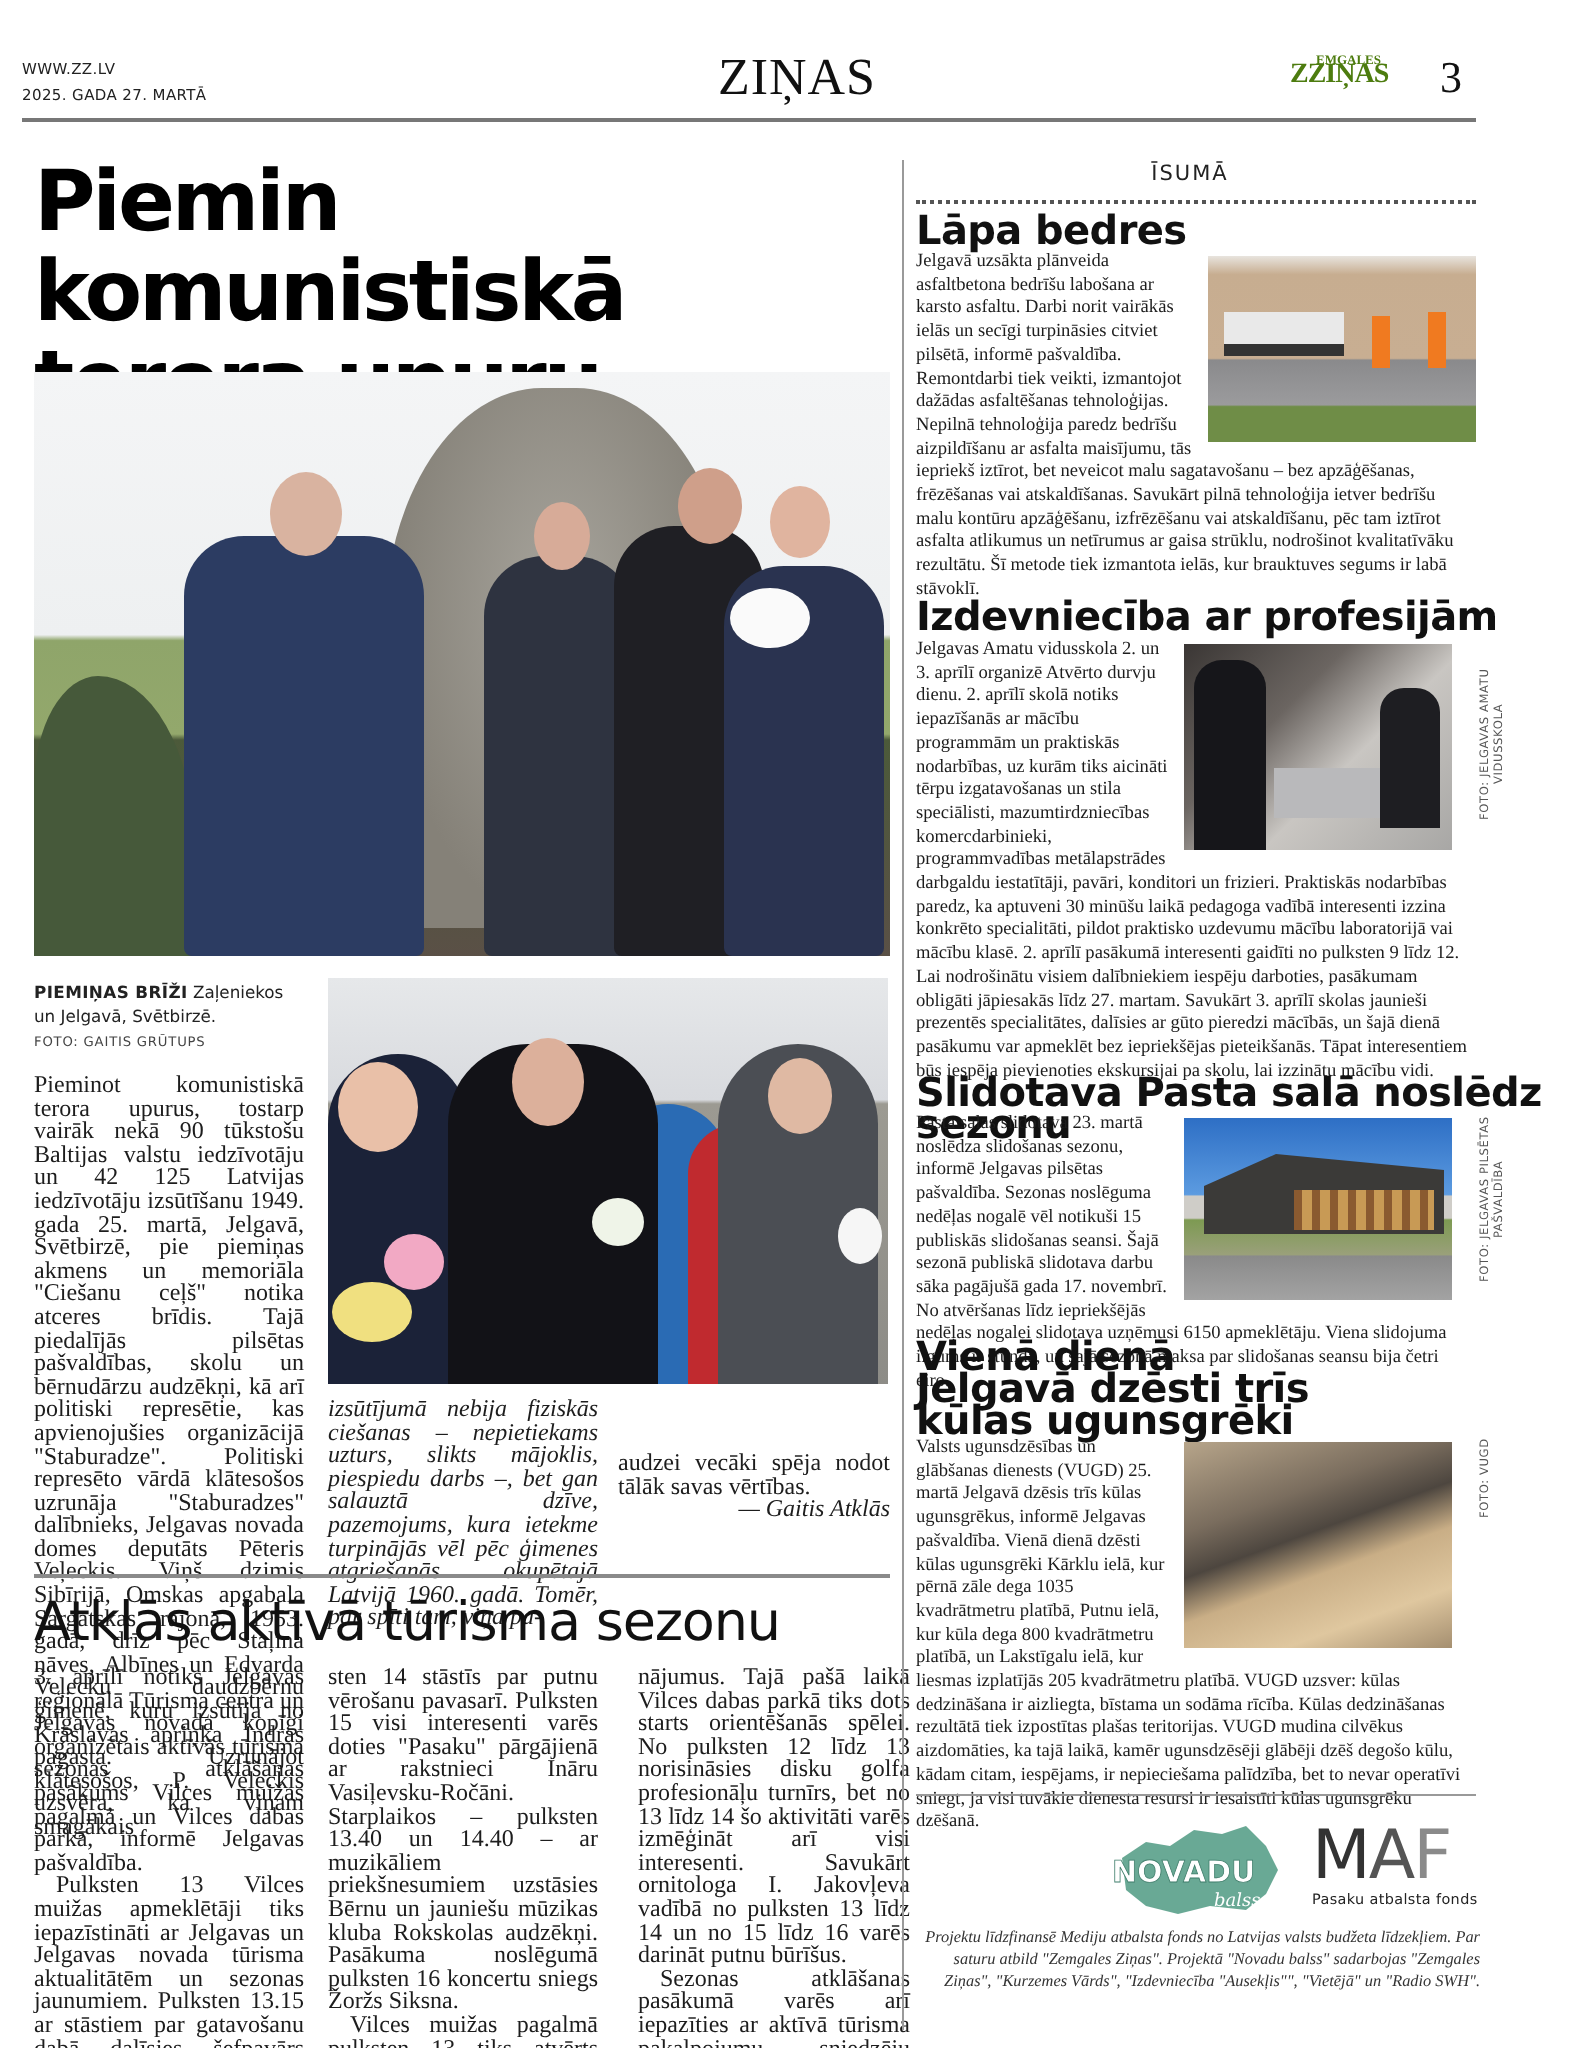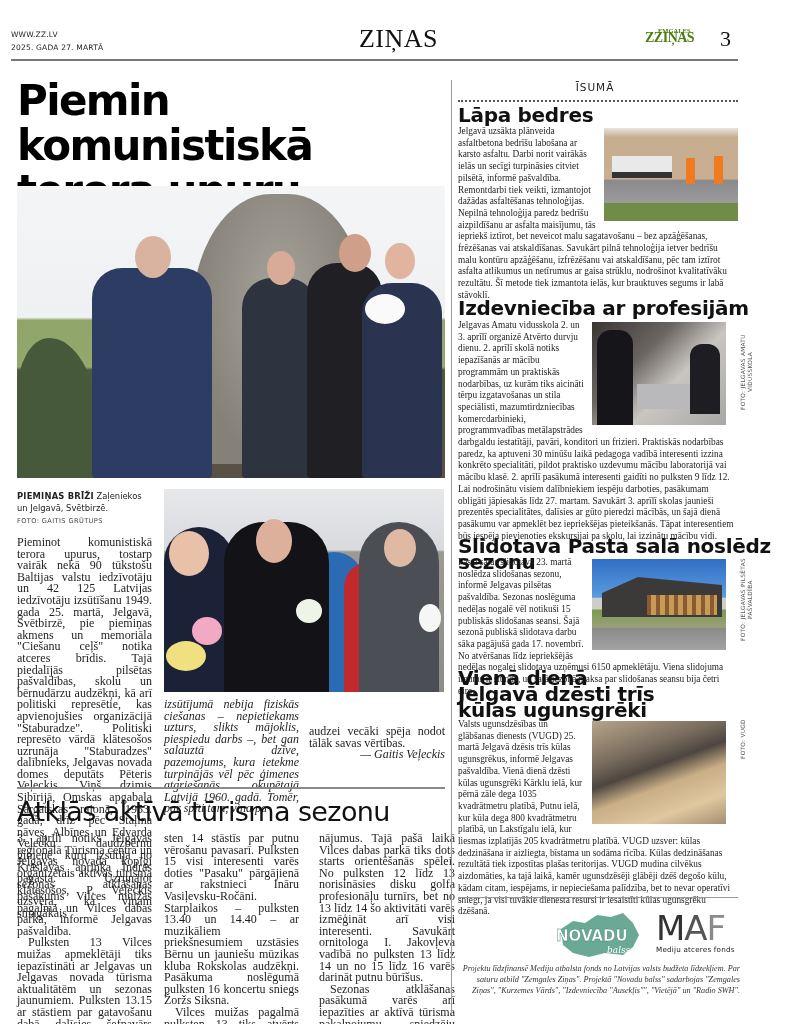--- a/index.html
+++ b/index.html
@@ -150,21 +150,21 @@
 </div>
 
 <div class="body" style="left:17px; top:537px; width:135px;">
   <p>Pieminot komunistiskā terora upurus, tostarp vairāk nekā 90 tūkstošu Baltijas valstu iedzīvotāju un 42 125 Latvijas iedzīvotāju izsūtīšanu 1949. gada 25. martā, Jelgavā, Svētbirzē, pie piemiņas akmens un memoriāla "Ciešanu ceļš" notika atceres brīdis. Tajā piedalījās pilsētas pašvaldības, skolu un bērnudārzu audzēkņi, kā arī politiski represētie, kas apvienojušies organizācijā "Staburadze". Politiski represēto vārdā klātesošos uzrunāja "Staburadzes" dalībnieks, Jelgavas novada domes deputāts Pēteris Veļeckis. Viņš dzimis Sibīrijā, Omskas apgabala Sargatskas rajonā, 1953. gadā, drīz pēc Staļina nāves, Albīnes un Edvarda Veļecku daudzbērnu ģimenē, kuru izsūtīja no Krāslavas apriņķa Indras pagasta. Uzrunājot klātesošos, P. Veļeckis uzsvēra, ka viņam smagākais</p>
 </div>
 <div class="body" style="left:164px; top:699px; width:135px;font-style:italic;">
   <p>izsūtījumā nebija fiziskās ciešanas – nepietiekams uzturs, slikts mājoklis, piespiedu darbs –, bet gan salauztā dzīve, pazemojums, kura ietekme turpinājās vēl pēc ģimenes atgriešanās okupētajā Latvijā 1960. gadā. Tomēr, par spīti tam, viņa pa-</p>
 </div>
 <div class="body" style="left:309px; top:699px; width:136px;margin-top:27px;">
   <p>audzei vecāki spēja nodot tālāk savas vērtības.</p>
-  <span class="sig">— Gaitis Veļeckis</span>
+  <span class="sig">— Gaitis Atklās</span>
 </div>
 
 <div class="rule-h" style="left:17px; top:787px; width:428px;"></div>
 
 <h2 class="sec-title">Atklās aktīvā tūrisma sezonu</h2>
 <div class="body" style="left:17px; top:833px; width:135px;">
   <p>3. aprīlī notiks Jelgavas reģionālā Tūrisma centra un Jelgavas novada kopīgi organizētais aktīvās tūrisma sezonas atklāšanas pasākums Vilces muižas pagalmā un Vilces dabas parkā, informē Jelgavas pašvaldība.</p>
   <p>Pulksten 13 Vilces muižas apmeklētāji tiks iepazīstināti ar Jelgavas un Jelgavas novada tūrisma aktualitātēm un sezonas jaunumiem. Pulksten 13.15 ar stāstiem par gatavošanu dabā dalīsies šefpavārs Renārs Purmalis, savukārt ornitologs Imants Jakovļevs pulk-</p>
 </div>
 <div class="body" style="left:164px; top:833px; width:135px;">
@@ -232,15 +232,15 @@
 
 <div class="novadu">
   <svg width="92" height="52" viewBox="0 0 92 52">
     <path d="M8 20 L20 12 L32 14 L44 6 L58 8 L70 4 L80 14 L86 26 L80 38 L70 46 L52 44 L36 48 L20 44 L10 36 Z" fill="#4f9a83" opacity="0.85"></path>
     <text x="3" y="32" font-family="DejaVu Sans, sans-serif" font-weight="bold" font-size="15" fill="#fff" stroke="#3f7e6b" stroke-width="0.4">NOVADU</text>
     <text x="54" y="44" font-family="DejaVu Serif, serif" font-style="italic" font-size="9" fill="#fff">balss</text>
   </svg>
 </div>
 <div class="maf">
   <div class="big"><span class="m">M</span><span class="a">A</span><span class="f">F</span></div>
-  <div class="small">Mediju atceres fonds</div>
+  <div class="small">Pasaku atbalsta fonds</div>
 </div>
 <div class="proj">Projektu līdzfinansē Mediju atbalsta fonds no Latvijas valsts budžeta līdzekļiem. Par saturu atbild "Zemgales Ziņas". Projektā "Novadu balss" sadarbojas "Zemgales Ziņas", "Kurzemes Vārds", "Izdevniecība "Ausekļis"", "Vietējā" un "Radio SWH".</div>
 
 </body></html>

